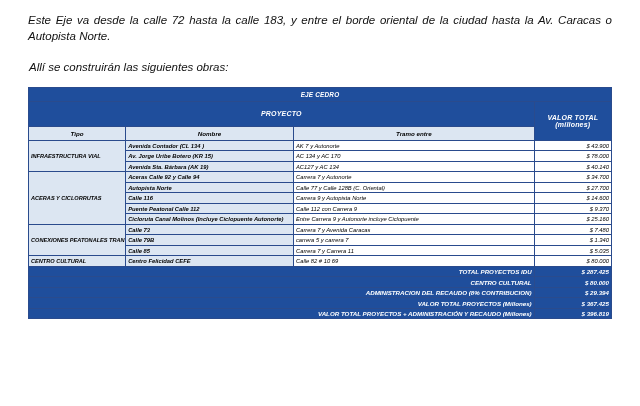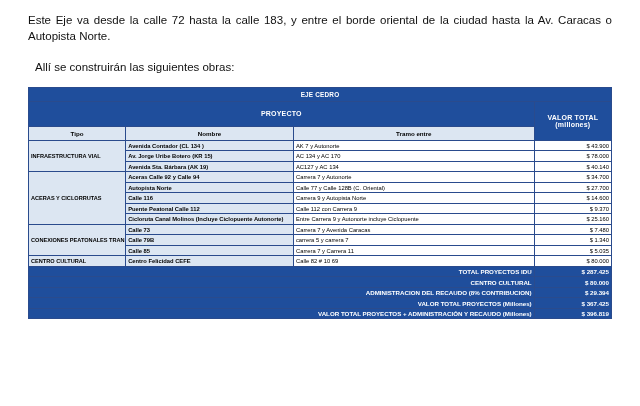--- a/index.html
+++ b/index.html
@@ -13,32 +13,33 @@
     font-family: "Liberation Sans", sans-serif;
     color: #000000;
     overflow: hidden;
   }
   .page {
     position: relative;
     width: 640px;
     height: 406px;
     box-sizing: border-box;
     padding: 12px 28px 0 28px;
+    font-style: italic;
   }
   .intro {
     font-size: 11.5px;
     line-height: 1.42;
     text-align: justify;
     margin: 0 0 14px 0;
     color: #111;
   }
   .intro2 {
     font-size: 11.5px;
     line-height: 1.42;
-    margin: 0 0 12px 7px;
+    margin: 0 0 12px 1px;
     color: #111;
   }
   table.sheet {
     border-collapse: collapse;
     width: 584px;
     table-layout: fixed;
     font-size: 6.2px;
     color: #000;
   }
   table.sheet td, table.sheet th {

